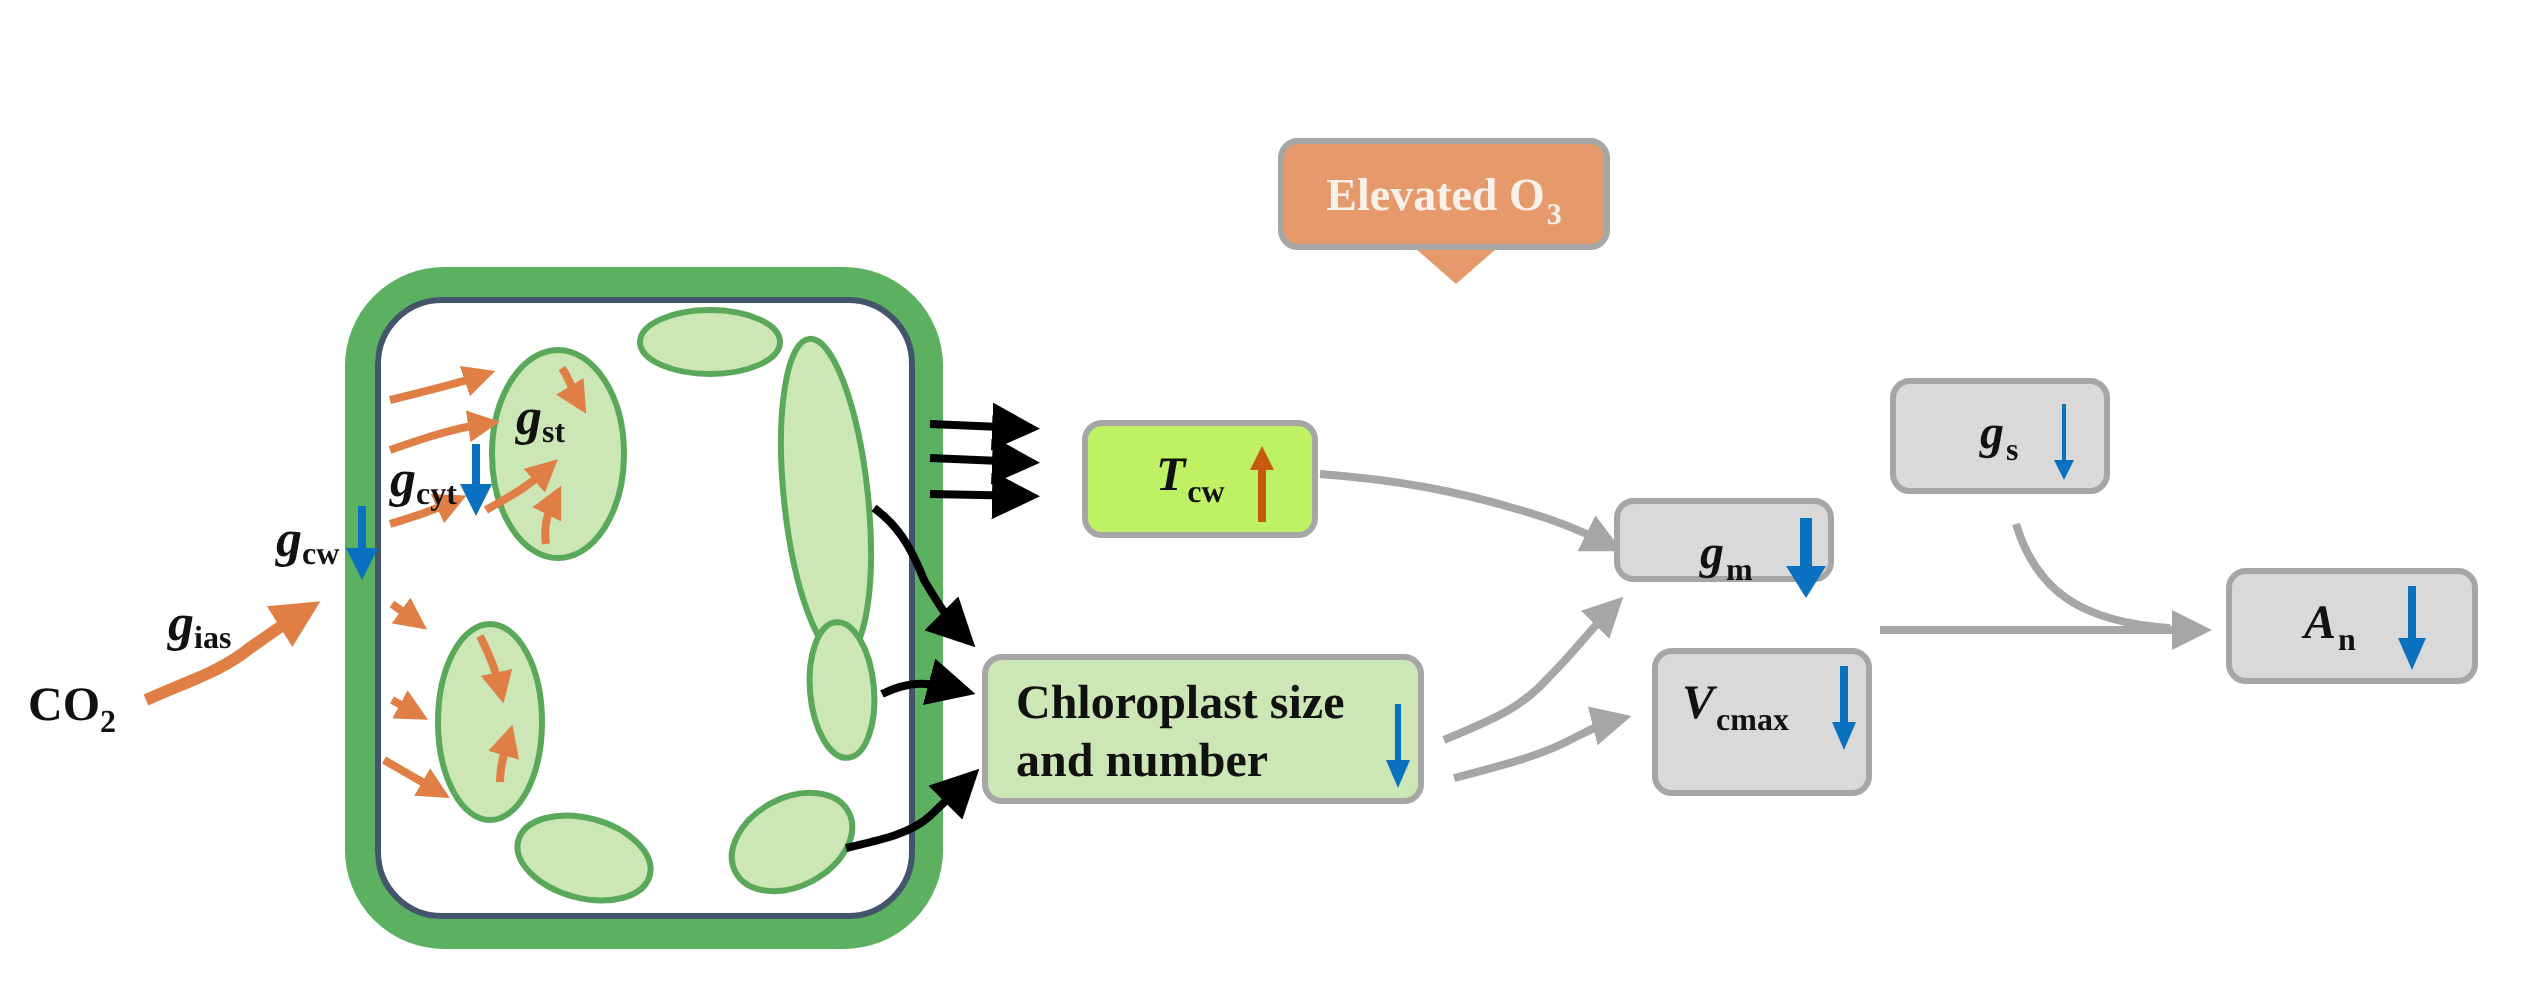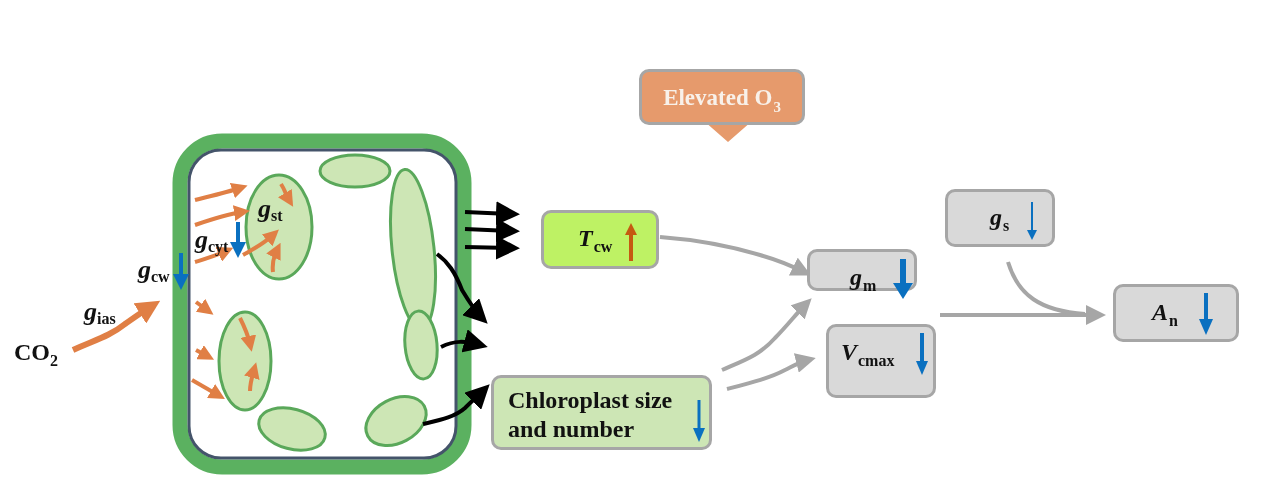--- a/index.html
+++ b/index.html
@@ -9,21 +9,21 @@
   .lbl { font-family: "Liberation Serif", "DejaVu Serif", serif; font-weight: bold; fill: #111; }
   .it { font-style: italic; }
   .box { position: absolute; box-sizing: border-box; border: 3px solid #a6a6a6; border-radius: 10px; }
   .box-text { position: absolute; font-family: "Liberation Serif", "DejaVu Serif", serif; font-weight: bold; color: #111; }
   .sym { font-style: italic; font-size: 24px; }
   .sub { font-size: 16px; font-style: normal; position: relative; top: 6px; margin-left: 1px; }
   #o3-box { left: 639px; top: 37px; width: 166px; height: 56px; background: #e69a6c; margin-top: 32px; }
   #o3-text { color: #f8f1ea; font-size: 23px; left: 0; right: 0; top: 13px; text-align: center; white-space: nowrap; }
   #o3-text .sub { font-size: 15px; top: 7px; color: #f8f1ea; }
   #tcw-box { left: 541px; top: 210px; width: 118px; height: 59px; background: #bef264; }
-  #chl-box { left: 491px; top: 327px; width: 221px; height: 75px; background: #cde6b5; margin-top: 48px; }
+  #chl-box { left: 491px; top: 327px; width: 221px; height: 75px; background: #cde6b5; }
   #chl-text { left: 14px; top: 8px; font-size: 24px; line-height: 29px; }
   .grey { background: #d9d9d9; padding-left: 36px; }
   #gm-box { left: 792px; top: 249px; width: 110px; height: 42px; margin-left: 15px; }
   #vc-box { left: 826px; top: 324px; width: 110px; height: 74px; }
   #gs-box { left: 945px; top: 189px; width: 110px; height: 58px; }
   #an-box { left: 1113px; top: 284px; width: 126px; height: 58px; }
 </style>
 </head>
 <body>
 

